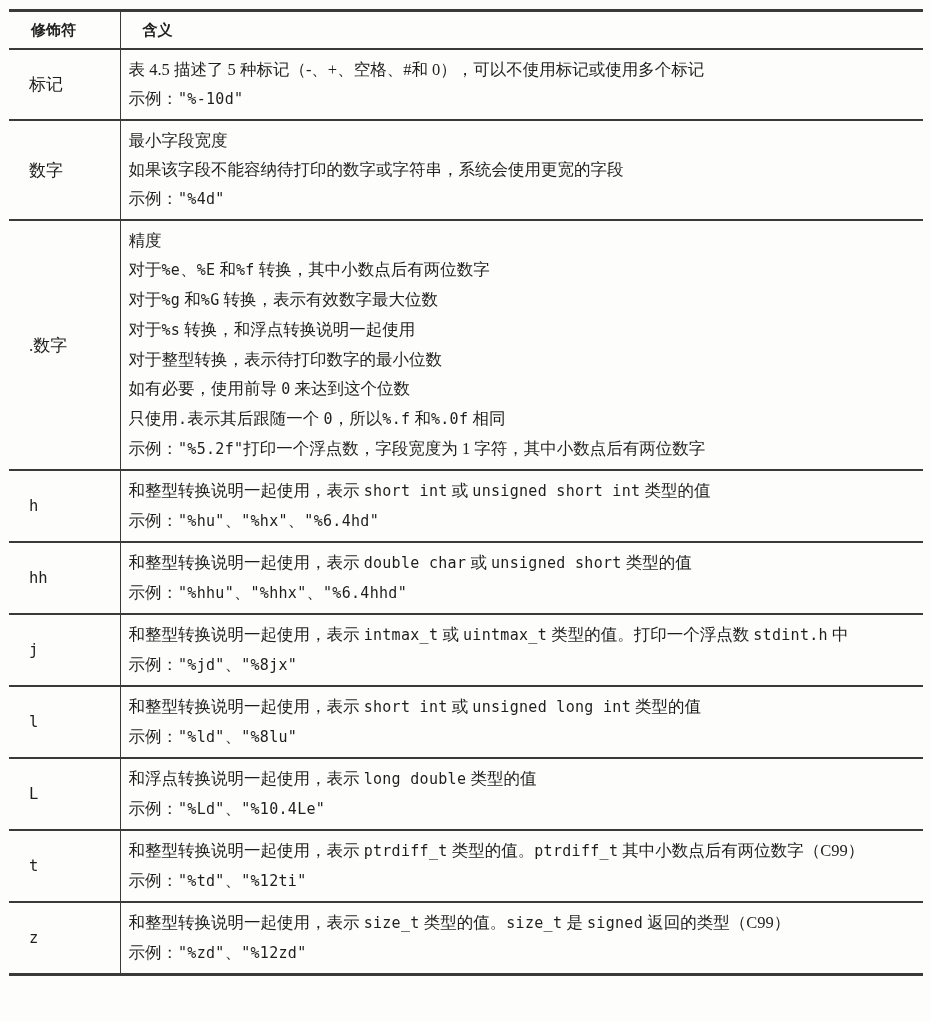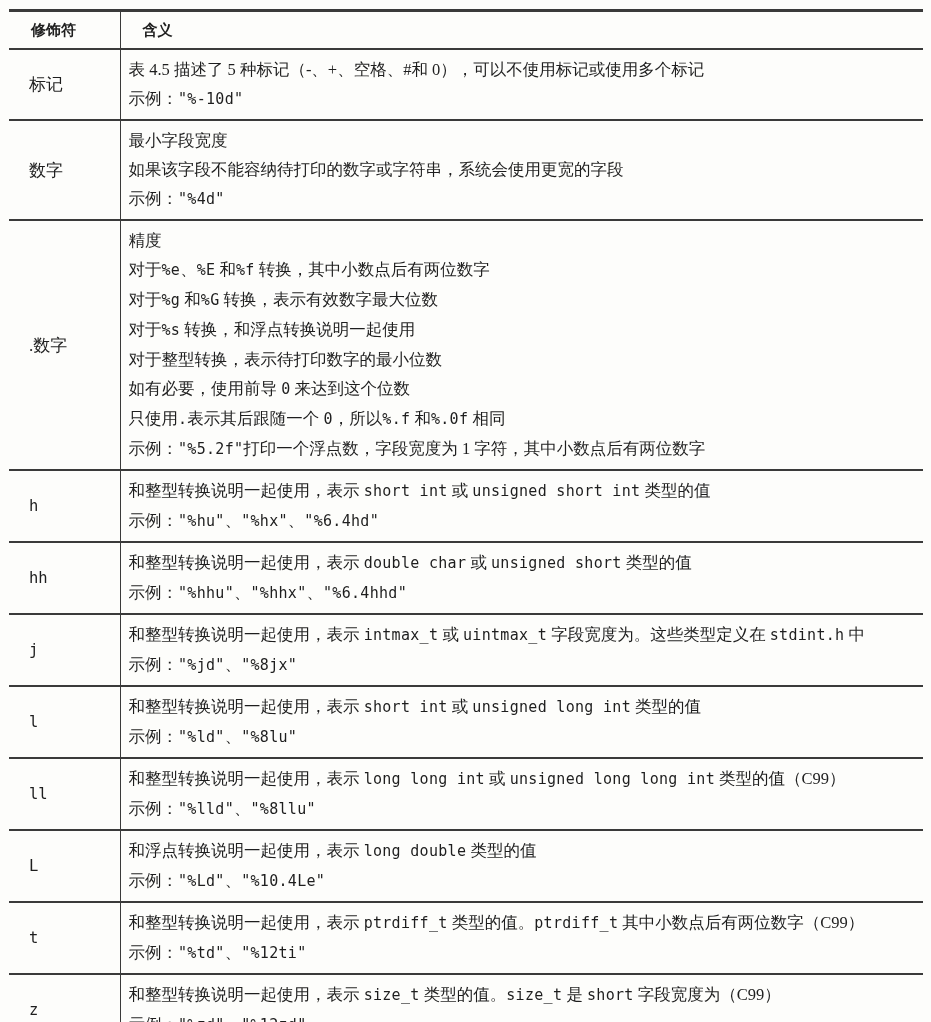--- a/index.html
+++ b/index.html
@@ -114,54 +114,47 @@
         <tr>
           <td class="mod mono">hh</td>
           <td class="meaning">
             <div class="line"><span>和整型转换说明一起使用，表示 </span><span class="code">double char</span><span> 或 </span><span class="code">unsigned short</span><span> 类型的值</span></div>
             <div class="line"><span>示例：</span><span class="code">"%hhu"</span><span>、</span><span class="code">"%hhx"</span><span>、</span><span class="code">"%6.4hhd"</span></div>
           </td>
         </tr>
         <tr>
           <td class="mod mono">j</td>
           <td class="meaning">
-            <div class="line"><span>和整型转换说明一起使用，表示 </span><span class="code">intmax_t</span><span> 或 </span><span class="code">uintmax_t</span><span> 字段宽度为。这些类型定义在 </span><span class="code">stdint.h</span><span> 中</span></div>
+            <div class="line"><span>和整型转换说明一起使用，表示 </span><span class="code">intmax_t</span><span> 或 </span><span class="code">uintmax_t</span><span> 类型的值。打印一个浮点数 </span><span class="code">stdint.h</span><span> 中</span></div>
             <div class="line"><span>示例：</span><span class="code">"%jd"</span><span>、</span><span class="code">"%8jx"</span></div>
           </td>
         </tr>
         <tr>
           <td class="mod mono">l</td>
           <td class="meaning">
             <div class="line"><span>和整型转换说明一起使用，表示 </span><span class="code">short int</span><span> 或 </span><span class="code">unsigned long int</span><span> 类型的值</span></div>
             <div class="line"><span>示例：</span><span class="code">"%ld"</span><span>、</span><span class="code">"%8lu"</span></div>
-          </td>
-        </tr>
-        <tr>
-          <td class="mod mono">ll</td>
-          <td class="meaning">
-            <div class="line"><span>和整型转换说明一起使用，表示 </span><span class="code">long long int</span><span> 或 </span><span class="code">unsigned long long int</span><span> 类型的值（C99）</span></div>
-            <div class="line"><span>示例：</span><span class="code">"%lld"</span><span>、</span><span class="code">"%8llu"</span></div>
           </td>
         </tr>
         <tr>
           <td class="mod mono">L</td>
           <td class="meaning">
             <div class="line"><span>和浮点转换说明一起使用，表示 </span><span class="code">long double</span><span> 类型的值</span></div>
             <div class="line"><span>示例：</span><span class="code">"%Ld"</span><span>、</span><span class="code">"%10.4Le"</span></div>
           </td>
         </tr>
         <tr>
           <td class="mod mono">t</td>
           <td class="meaning">
             <div class="line"><span>和整型转换说明一起使用，表示 </span><span class="code">ptrdiff_t</span><span> 类型的值。</span><span class="code">ptrdiff_t</span><span> 其中小数点后有两位数字（C99）</span></div>
             <div class="line"><span>示例：</span><span class="code">"%td"</span><span>、</span><span class="code">"%12ti"</span></div>
           </td>
         </tr>
         <tr>
           <td class="mod mono">z</td>
           <td class="meaning">
-            <div class="line"><span>和整型转换说明一起使用，表示 </span><span class="code">size_t</span><span> 类型的值。</span><span class="code">size_t</span><span> 是 </span><span class="code">short</span><span> 字段宽度为（C99）</span></div>
+            <div class="line"><span>和整型转换说明一起使用，表示 </span><span class="code">size_t</span><span> 类型的值。</span><span class="code">size_t</span><span> 是 </span><span class="code">signed</span><span> 返回的类型（C99）</span></div>
             <div class="line"><span>示例：</span><span class="code">"%zd"</span><span>、</span><span class="code">"%12zd"</span></div>
           </td>
         </tr>
       </tbody>
   </table>
 </div>
 
 </body></html>

